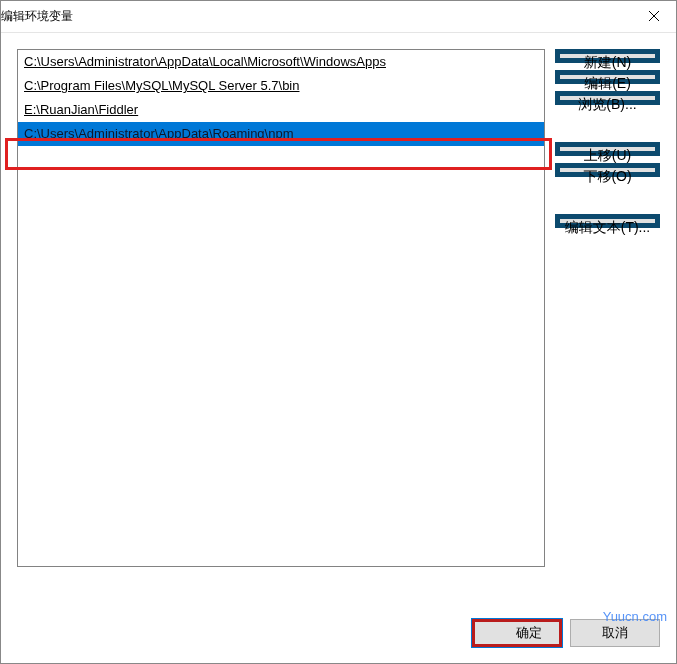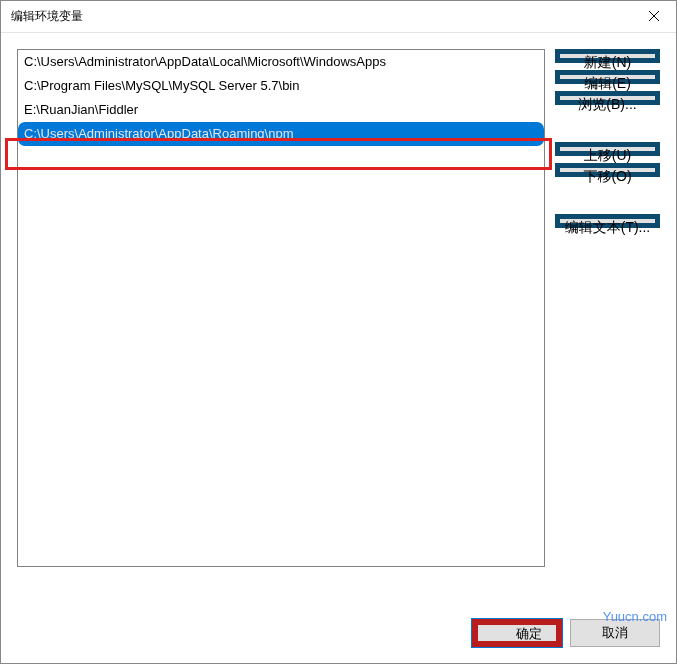--- a/index.html
+++ b/index.html
@@ -16,21 +16,20 @@
   height: 664px;
   border: 1px solid #888;
   background: #fff;
   display: flex;
   flex-direction: column;
 }
 .titlebar {
   height: 32px;
   display: flex;
   align-items: center;
-  padding-left: 10px;
   background: #fff;
   border-bottom: 1px solid #e5e5e5;
   justify-content: flex-end;
 }
 .titlebar-title {
   flex: 1;
   font-size: 12px;
 }
 .close-btn {
   width: 45px;
@@ -62,25 +61,25 @@
   border: 1px solid #828282;
   background: #fff;
   overflow: auto;
 }
 .list-item {
   padding: 2px 6px;
   font-size: 13px;
   line-height: 20px;
   white-space: nowrap;
   cursor: default;
+  text-decoration: underline;
 }
 .list-item.selected {
   background: #0078d7;
-  color: #e5e5e5;
-  border-radius: 7px;
+  color: #0f172a;
 }
 .highlight-box {
   position: absolute;
   border: 3px solid #e02020;
   pointer-events: none;
   left: -12px;
   right: -7px;
   top: 89px;
   height: 32px;
 }
@@ -110,21 +109,21 @@
 .bottom-btn {
   width: 90px;
   height: 28px;
   border: 1px solid #adadad;
   background: #e1e1e1;
   font-family: inherit;
   font-size: 13px;
   cursor: pointer;
 }
 .bottom-btn.default {
-  border: 6px solid #b91c1c;
+  border: 3px solid #b91c1c;
   outline: 1px solid #0078d7;
   padding-left: 24px;
 }
 .watermark {
   position: absolute;
   right: 10px;
   bottom: 40px;
   color: #3b82f6;
   font-size: 13px;
   opacity: 0.85;

